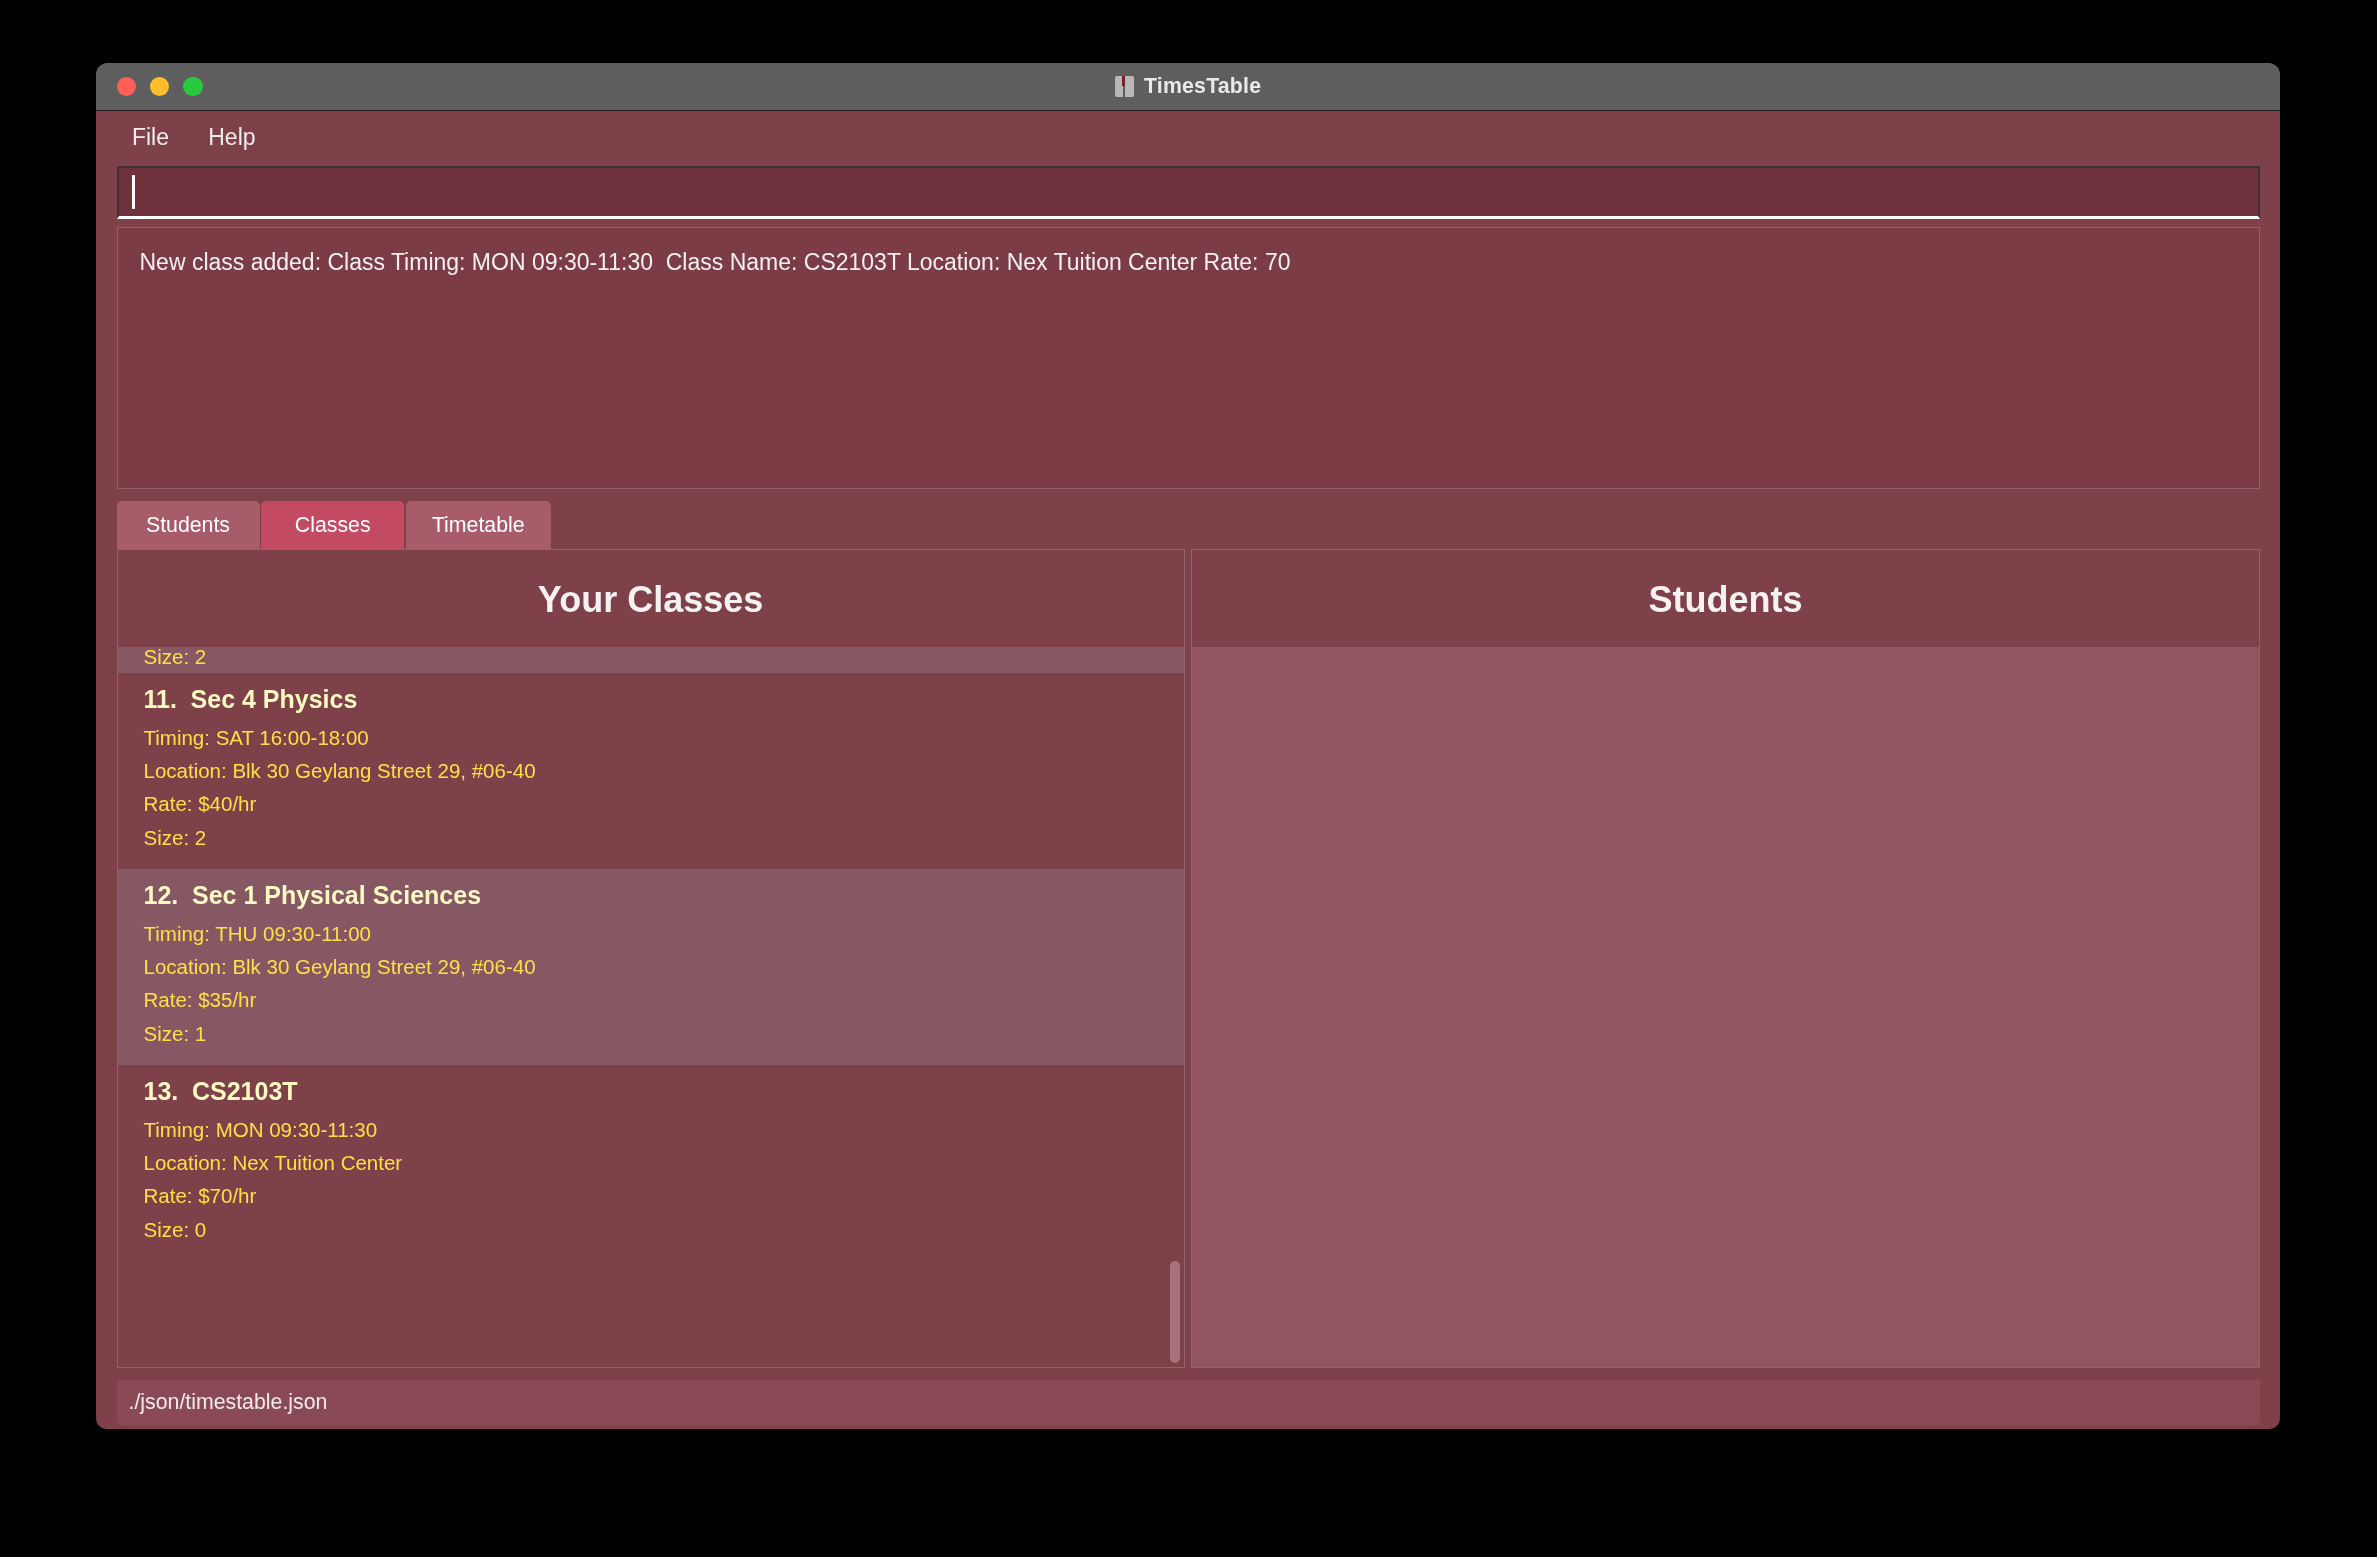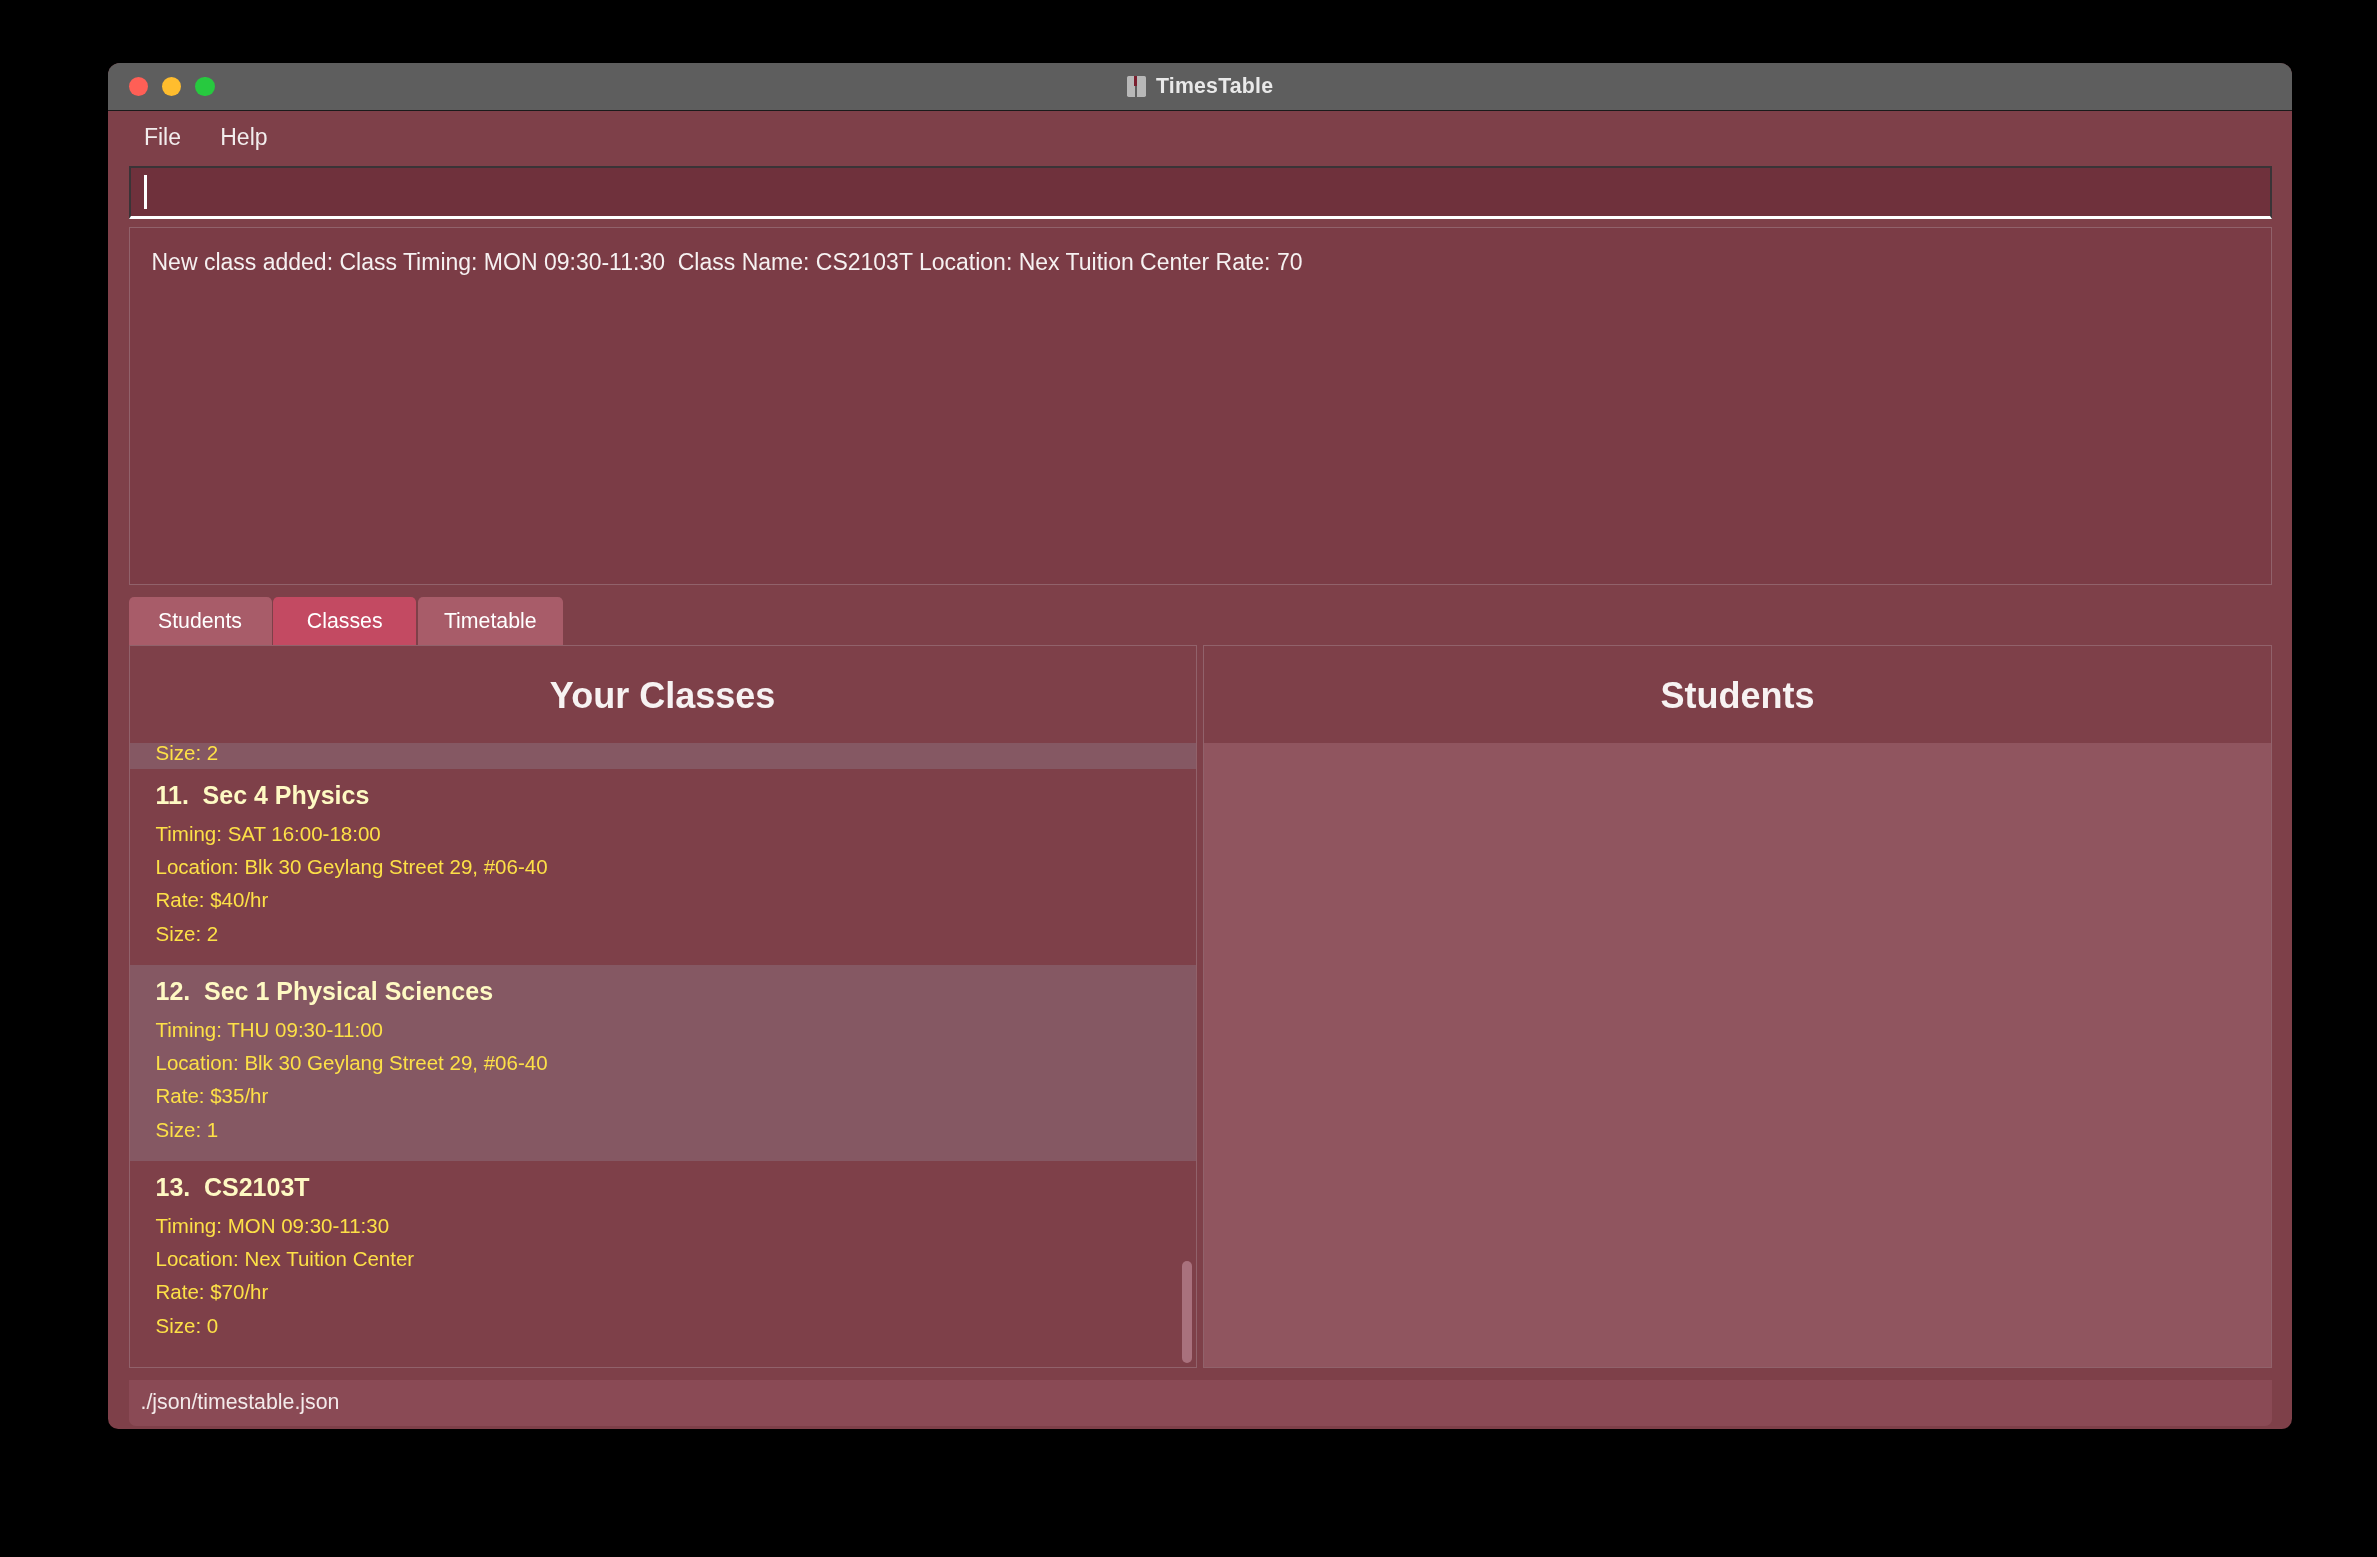--- a/index.html
+++ b/index.html
@@ -19,21 +19,20 @@
     left: 96px;
     top: 63px;
     width: 2184px;
     height: 1366px;
     border-radius: 12px 12px 10.2px 10.2px;
     background: #7e4049;
     box-shadow: 0 8.5px 34px rgba(0,0,0,0.55);
     overflow: hidden;
     display: flex;
     flex-direction: column;
-    margin-left: 12px;
   }
 
   
   #title-bar {
     position: relative;
     height: 48px;
     flex: 0 0 48px;
     background: #5e5e5e;
     border-bottom: 1.7px solid #1b1b1b;
     display: flex;
@@ -136,21 +135,21 @@
     margin-left: 1.7px;
     white-space: pre;
   }
 
   
   #result-area {
     flex: 0 0 auto;
     padding: 8.5px 20.5px 0 20.5px;
   }
   #result-box {
-    height: 358px;
+    height: 262px;
     background: #7b3c46;
     border: 1.7px solid #91626b;
     padding: 19px 22px;
     overflow: hidden;
   }
   #result-text {
     color: #f6f1f1;
     font-size: 23px;
     line-height: 1.35;
     white-space: pre-wrap;

